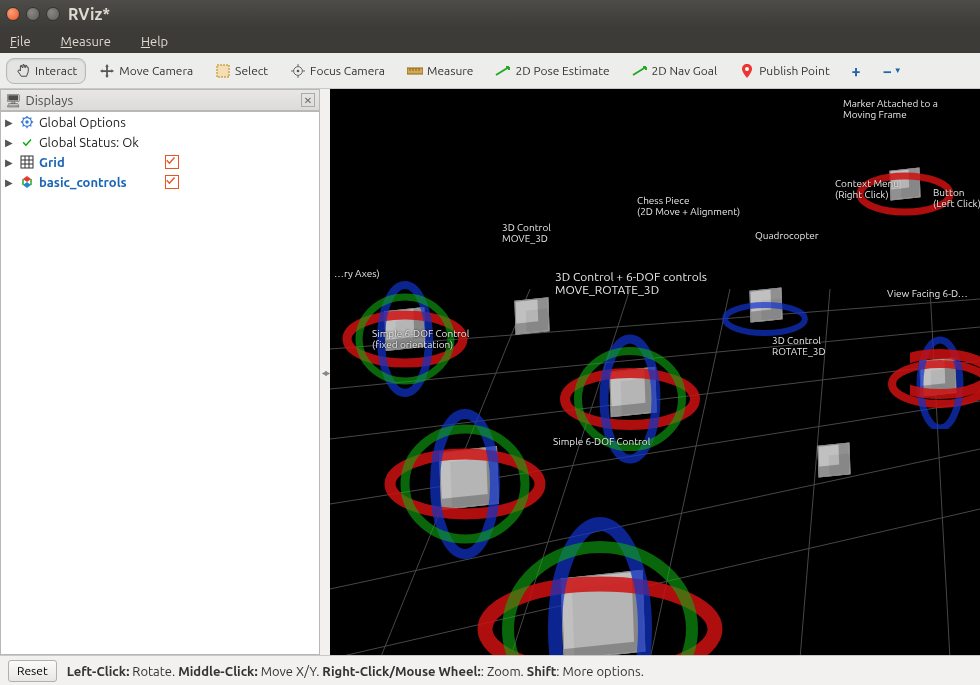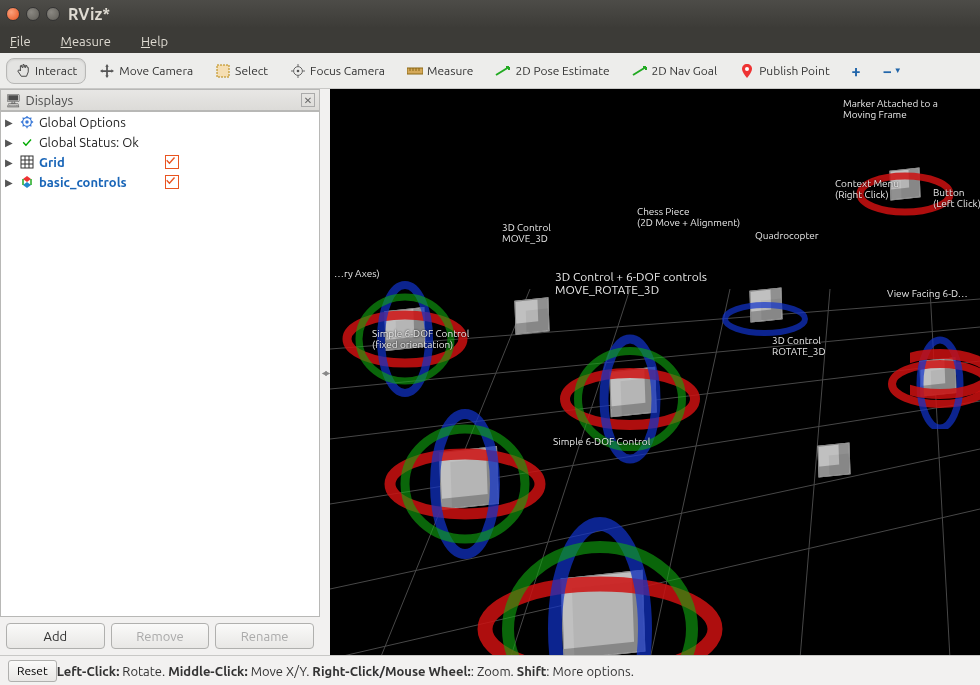--- a/index.html
+++ b/index.html
@@ -39,21 +39,21 @@
 .side-buttons { display: flex; gap: 6px; padding: 6px; }
 .sbtn { flex: 1; height: 26px; background: linear-gradient(#fafaf9,#e8e7e5); border: 1px solid #b0b0ae; border-radius: 4px; font-size: 13px; color: #333; cursor: pointer; }
 .sbtn:disabled { color: #aaa; }
 
 .splitter { width: 10px; display: flex; align-items: center; justify-content: center; color: #888; position: relative; }
 .splitter .handle { font-size: 10px; letter-spacing: -2px; }
 
 .viewport { flex: 1; background: #000; position: relative; overflow: hidden; color: #fff; font-size: 9px; font-family: monospace; }
 .viewport .label { position: absolute; white-space: nowrap; color: #e8e8e8; text-shadow: 0 0 2px #000; }
 
-.statusbar { height: 30px; background: #f2f1f0; border-top: 1px solid #c8c8c6; display: flex; align-items: center; padding: 0 8px; font-size: 13px; color: #333; }
+.statusbar { height: 30px; background: #f2f1f0; border-top: 1px solid #c8c8c6; display: flex; align-items: center; padding: 0 8px; gap: 10px; font-size: 13px; color: #333; }
 .reset-btn { height: 22px; padding: 0 8px; background: linear-gradient(#fafaf9,#e8e7e5); border: 1px solid #b0b0ae; border-radius: 3px; font-size: 12px; }
 .statusbar b { font-weight: bold; }
 
 .cube { position: absolute; width: 40px; height: 40px; background: #b5b5b5; transform: skewY(-6deg) skewX(2deg); box-shadow: inset -10px -10px 0 rgba(0,0,0,.25), inset 10px 10px 0 rgba(255,255,255,.15); border: 1px solid #888; }
 
 svg.grid { position: absolute; top: 0; left: 0; }
 </style>
 </head>
 <body>
 
@@ -190,25 +190,20 @@
         <span class="tree-icon">
             <svg width="14" height="14">
               <path d="M7 1l4 3-4 3-4-3z" fill="#e33"></path>
               <path d="M7 7l4 3-4 3-4-3z" fill="#28c"></path>
               <path d="M3 4v6M11 4v6" stroke="#2a2" stroke-width="1.5"></path>
             </svg>
           </span>
         <span class="tree-label link">basic_controls</span>
         <span class="tree-check checked"></span>
       </div>
-    </div>
-    <div class="side-buttons">
-      <button class="sbtn">Add</button>
-      <button class="sbtn" disabled="">Remove</button>
-      <button class="sbtn" disabled="">Rename</button>
     </div>
   </div>
 
   <div class="splitter">
       <span class="handle">◂ ▸</span>
     </div>
 
   <div class="viewport">
     <svg class="grid" width="650" height="570">
       <g stroke="#666" stroke-width="1" opacity="0.7">
@@ -272,21 +267,21 @@
         <ellipse cx="55" cy="40" rx="40" ry="14" fill="none" stroke="#13c" stroke-width="6" opacity=".7"></ellipse>
       </svg>
     <svg style="position:absolute;left:580px;top:230px;" width="140" height="110">
         <ellipse cx="30" cy="55" rx="50" ry="20" fill="none" stroke="#c11" stroke-width="10" opacity=".85"></ellipse>
       </svg>
 
     <div id="vp-labels">
         <div class="label" style="left: 513px; top: 9px; font-size: 10px;">Marker Attached to a<br>Moving Frame</div>
         <div class="label" style="left: 603px; top: 98px; font-size: 10px;">Button<br>(Left Click)</div>
         <div class="label" style="left: 505px; top: 89px; font-size: 10px;">Context Menu<br>(Right Click)</div>
-        <div class="label" style="left: 307px; top: 117px; font-size: 10px;">Chess Piece<br>(2D Move + Alignment)</div>
+        <div class="label" style="left: 307px; top: 106px; font-size: 10px;">Chess Piece<br>(2D Move + Alignment)</div>
         <div class="label" style="left: 172px; top: 133px; font-size: 10px;">3D Control<br>MOVE_3D</div>
         <div class="label" style="left: 425px; top: 141px; font-size: 10px;">Quadrocopter</div>
         <div class="label" style="left: 4px; top: 179px; font-size: 10px;">…ry Axes)</div>
         <div class="label" style="left: 225px; top: 181px; font-size: 12px;">3D Control + 6-DOF controls<br>MOVE_ROTATE_3D</div>
         <div class="label" style="left: 557px; top: 199px; font-size: 10px;">View Facing 6-D…</div>
         <div class="label" style="left: 42px; top: 239px; font-size: 10px;">Simple 6-DOF Control<br>(fixed orientation)</div>
         <div class="label" style="left: 442px; top: 246px; font-size: 10px;">3D Control<br>ROTATE_3D</div>
         <div class="label" style="left: 223px; top: 347px; font-size: 10px;">Simple 6-DOF Control</div>
       </div>
   </div>

